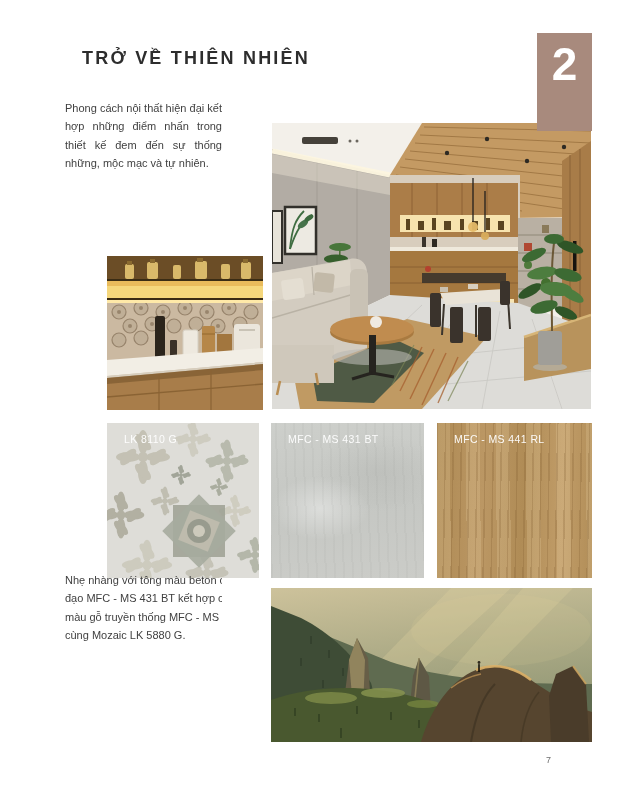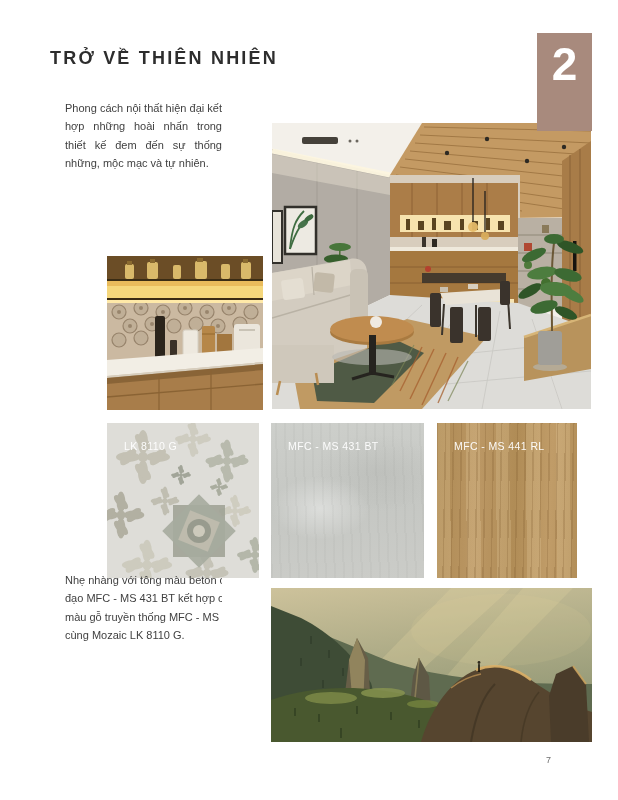--- a/index.html
+++ b/index.html
@@ -1,19 +1,19 @@
 <!DOCTYPE html>
 <html lang="vi"><head>
 <meta charset="utf-8">
 <style>
   html,body{margin:0;padding:0;background:#ffffff;}
   body{width:618px;height:800px;font-family:"Liberation Sans","DejaVu Sans",sans-serif;}
   .page{position:relative;width:618px;height:800px;background:#ffffff;overflow:hidden;}
 
-  .title{position:absolute;left:50px;top:36px;font-size:18px;font-weight:700;
+  .title{position:absolute;left:82px;top:36px;font-size:18px;font-weight:700;
          letter-spacing:2.2px;color:#2d2d2d;white-space:nowrap;}
 
   .chapter-badge{position:absolute;left:537px;top:33px;width:55px;height:98px;
                  background:#a88a7d;z-index:3;text-align:center;}
   .chapter-badge .num{display:block;margin-top:8px;font-size:46px;line-height:1;
                       font-weight:700;color:#ffffff;}
 
   .para{position:absolute;width:157px;color:#3f3f3f;font-size:11px;line-height:18.4px;}
   .para .line{text-align:justify;text-align-last:justify;white-space:nowrap;overflow:hidden;}
   .para .line:last-child{text-align-last:left;}
@@ -27,44 +27,44 @@
   .photo-landscape{left:231px;top:572px;width:321px;height:154px;}
 
   .swatch{position:absolute;top:407px;height:155px;overflow:hidden;}
   .swatch-mosaic{left:67px;width:152px;}
   .swatch-concrete{left:231px;width:153px;
     background:
       repeating-linear-gradient(88deg, rgba(120,122,118,.06) 0 2px, rgba(0,0,0,0) 2px 9px),
       radial-gradient(ellipse 70px 45px at 32% 55%, rgba(255,255,255,.40), rgba(255,255,255,0) 70%),
       radial-gradient(ellipse 90px 55px at 70% 32%, rgba(168,170,166,.30), rgba(0,0,0,0) 70%),
       linear-gradient(175deg,#cdcfcb 0%,#c5c7c3 52%,#cbccc8 100%); text-align: right;}
-  .swatch-wood{left:397px;width:140px;
+  .swatch-wood{left:397px;width:155px;
     background:
       repeating-linear-gradient(91deg, rgba(118,82,38,.22) 0 1.5px, rgba(0,0,0,0) 1.5px 8px),
       repeating-linear-gradient(89.5deg, rgba(255,236,196,.17) 0 14px, rgba(0,0,0,0) 14px 30px),
       linear-gradient(92deg,#ae8a54 0%,#bb9764 30%,#b08c56 55%,#c09c68 80%,#b28e58 100%); text-decoration: underline;}
-  .swatch-label{position:absolute;left:17px;top:17px;color:rgba(255,255,255,.95);
+  .swatch-label{position:absolute;left:17px;top:10px;color:rgba(255,255,255,.95);
                 font-size:10.5px;letter-spacing:.4px;z-index:2;}
 
   .page-number{position:absolute;left:546px;top:755px;font-size:9px;color:#6e6e6e;}
 </style>
 </head>
 <body>
 
 <div class="page">
 
   <h1 class="title">TRỞ VỀ THIÊN NHIÊN</h1>
 
   <div class="chapter-badge">
     <span class="num">2</span>
   </div>
 
   <div class="para para-intro">
     <div class="line">Phong cách nội thất hiện đại kết</div>
-    <div class="line">hợp những hoài nhấn trong</div>
+    <div class="line">hợp những điểm nhấn trong</div>
     <div class="line">thiết kế đem đến sự thống</div>
     <div class="line">những, mộc mạc và tự nhiên.</div>
   </div>
 
   <figure class="photo photo-living">
     <svg viewBox="0 0 319 286" preserveAspectRatio="none">
       <rect x="0" y="0" width="319" height="286" fill="#f3f0ea"></rect>
 
       <polygon points="0,26 118,52 118,172 0,228" fill="#b2aca4"></polygon>
       <line x1="45" y1="36" x2="45" y2="206" stroke="#a29c94" stroke-width="1"></line>
@@ -359,21 +359,21 @@
   </figure>
 
   <figure class="swatch swatch-wood">
     <figcaption class="swatch-label">MFC - MS 441 RL</figcaption>
   </figure>
 
   <div class="para para-detail">
     <div class="line">Nhẹ nhàng với tông màu beton chủ</div>
     <div class="line">đạo MFC - MS 431 BT kết hợp cùng</div>
     <div class="line">màu gỗ truyền thống MFC - MS 441</div>
-    <div class="line">cùng Mozaic LK 8110 G.</div>
+    <div class="line">cùng Mozaic LK 5880 G.</div>
   </div>
 
   <figure class="photo photo-landscape">
     <svg viewBox="0 0 321 154" preserveAspectRatio="none">
       <defs>
         <linearGradient id="ls-far" x1="0" y1="0" x2="0.25" y2="1">
           <stop offset="0" stop-color="#cdc29b"></stop>
             <stop offset="1" stop-color="#8d9472"></stop>
         </linearGradient>
       </defs>

